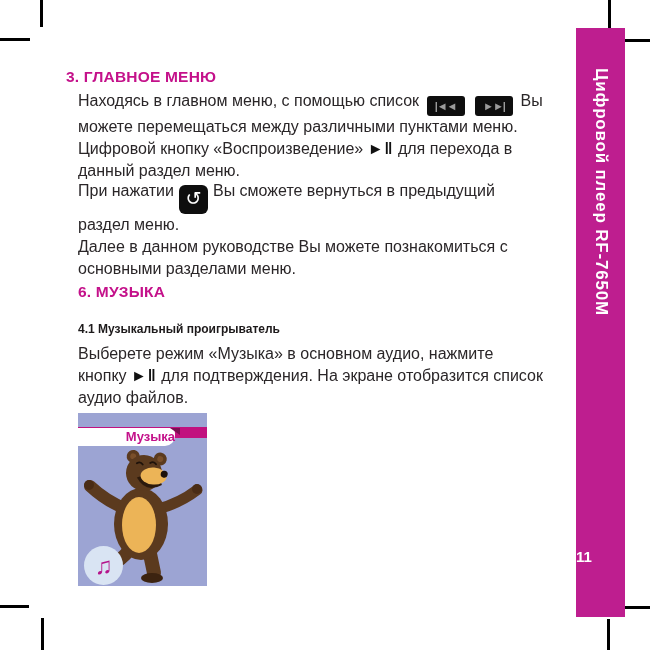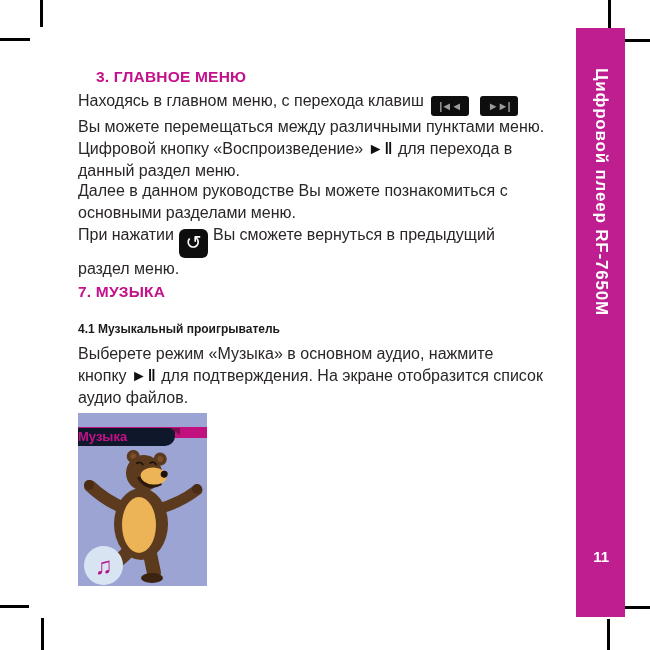--- a/index.html
+++ b/index.html
@@ -32,23 +32,23 @@
 
   
   .screen {
     position: absolute; left: 78px; top: 413px;
     width: 129px; height: 173px;
     background: #9ca4d3; overflow: hidden;
   }
   .screen-bar { position: absolute; left: 0; top: 14px; width: 100%; height: 11px; background: #c1117f; }
   .screen-label {
     position: absolute; left: 0; top: 15px; width: 97px; height: 18px;
-    background: #0f172a; border-radius: 0 5px 10px 0;
+    background: #ffffff; border-radius: 0 5px 10px 0;
     color: #c4118a; font-weight: bold; font-size: 13px; line-height: 18px;
-    text-align: left; z-index: 3;
+    text-align: right; z-index: 3;
   }
   .label-notch {
     position: absolute; left: 92px; top: 15px; z-index: 4;
     width: 0; height: 0; border-left: 10px solid transparent; border-top: 7px solid #7c0f53;
   }
   .bear-svg { position: absolute; left: 0; top: 0; z-index: 2; }
   .music-badge {
     position: absolute; left: 6px; top: 133px; z-index: 5;
     width: 39px; height: 39px; border-radius: 50%;
     background: #d9e4f3; color: #b5158b;
@@ -61,55 +61,55 @@
     width: 49px; height: 589px; background: #be1e8f;
   }
   .sidebar-title {
     position: absolute; top: 40px; left: 50%; transform: translateX(-50%);
     writing-mode: vertical-rl;
     color: #ffffff; font-weight: bold; font-size: 17px; letter-spacing: 0.8px;
     white-space: nowrap;
   }
   .page-num {
     position: absolute; bottom: 52px; left: 0; width: 100%;
-    text-align: right; padding-right: 16px;
+    text-align: left; padding-right: 16px;
     color: #ffffff; font-weight: bold; font-size: 15px;
   }
 </style>
 </head>
 <body>
 
 <div class="crop" style="left:40px; top:0; width:3px; height:27px;"></div>
 <div class="crop" style="left:0; top:38px; width:30px; height:3px;"></div>
 <div class="crop" style="left:608px; top:0; width:3px; height:28px;"></div>
 <div class="crop" style="left:618px; top:39px; width:32px; height:3px;"></div>
 <div class="crop" style="left:0; top:605px; width:29px; height:3px;"></div>
 <div class="crop" style="left:41px; top:618px; width:3px; height:32px;"></div>
 <div class="crop" style="left:618px; top:606px; width:32px; height:3px;"></div>
 <div class="crop" style="left:607px; top:619px; width:3px; height:31px;"></div>
 
-<div class="abs h-magenta" style="left:96px; top:68px;text-align:center;">3. ГЛАВНОЕ МЕНЮ</div>
+<div class="abs h-magenta" style="left:66px; top:68px;text-align:center;">3. ГЛАВНОЕ МЕНЮ</div>
 
 <div class="abs para" style="left:78px; top:90px;">
-  <span>Находясь в главном меню, с перехода клавиш</span>
+  <span>Находясь в главном меню, с помощью список</span>
   <span class="inline-btn">|◄◄</span>
   <span class="inline-btn">►►|</span>
   <span>Вы можете перемещаться между различными пунктами меню. Цифровой кнопку «Воспроизведение»</span>
   <span class="play-glyph">►‖</span>
   <span>для перехода в данный раздел меню.</span>
 </div>
 
 <div class="abs para" style="left:78px; top:180px;">
-  <div>Далее в данном руководстве Вы можете познакомиться с основными разделами меню.</div>
   <div>
     <span>При нажатии</span><span class="return-btn">↺</span><span>Вы сможете вернуться в предыдущий раздел меню.</span>
   </div>
+  <div>Далее в данном руководстве Вы можете познакомиться с основными разделами меню.</div>
 </div>
 
-<div class="abs h-magenta" style="left:78px; top:283px;">7. МУЗЫКА</div>
+<div class="abs h-magenta" style="left:78px; top:283px;">6. МУЗЫКА</div>
 
 <div class="abs subhead" style="left:78px; top:322px;">4.1 Музыкальный проигрыватель</div>
 
 <div class="abs para" style="left:78px; top:343px;">
   <span>Выберете режим «Музыка» в основном аудио, нажмите кнопку</span>
   <span class="play-glyph">►‖</span>
   <span>для подтверждения. На экране отобразится список аудио файлов.</span>
 </div>
 
 <div class="screen">

